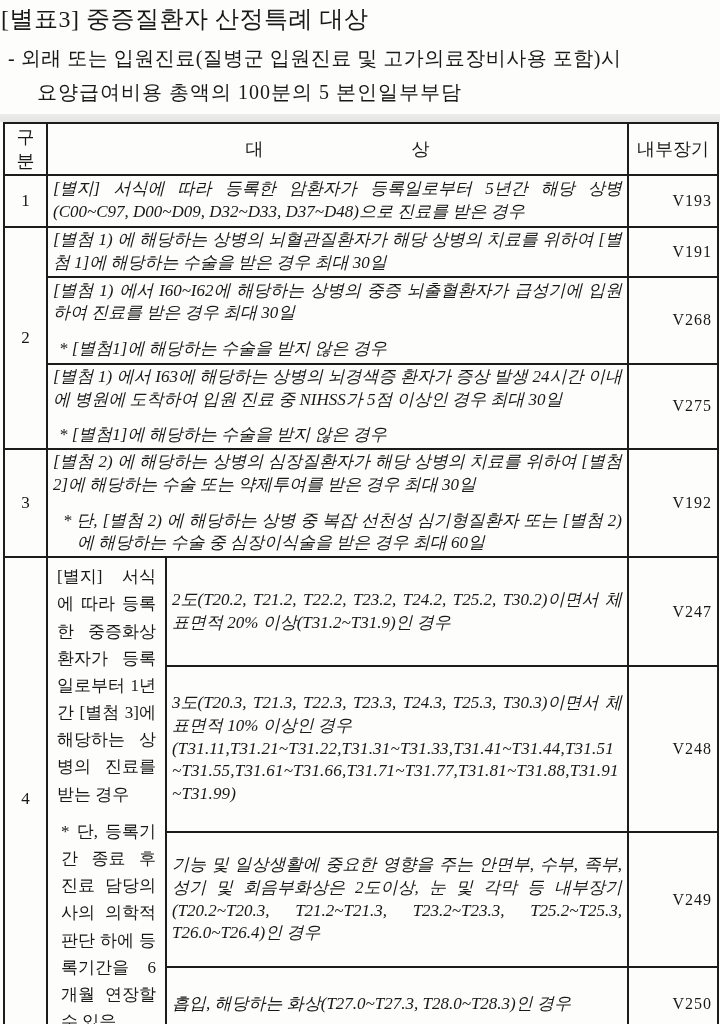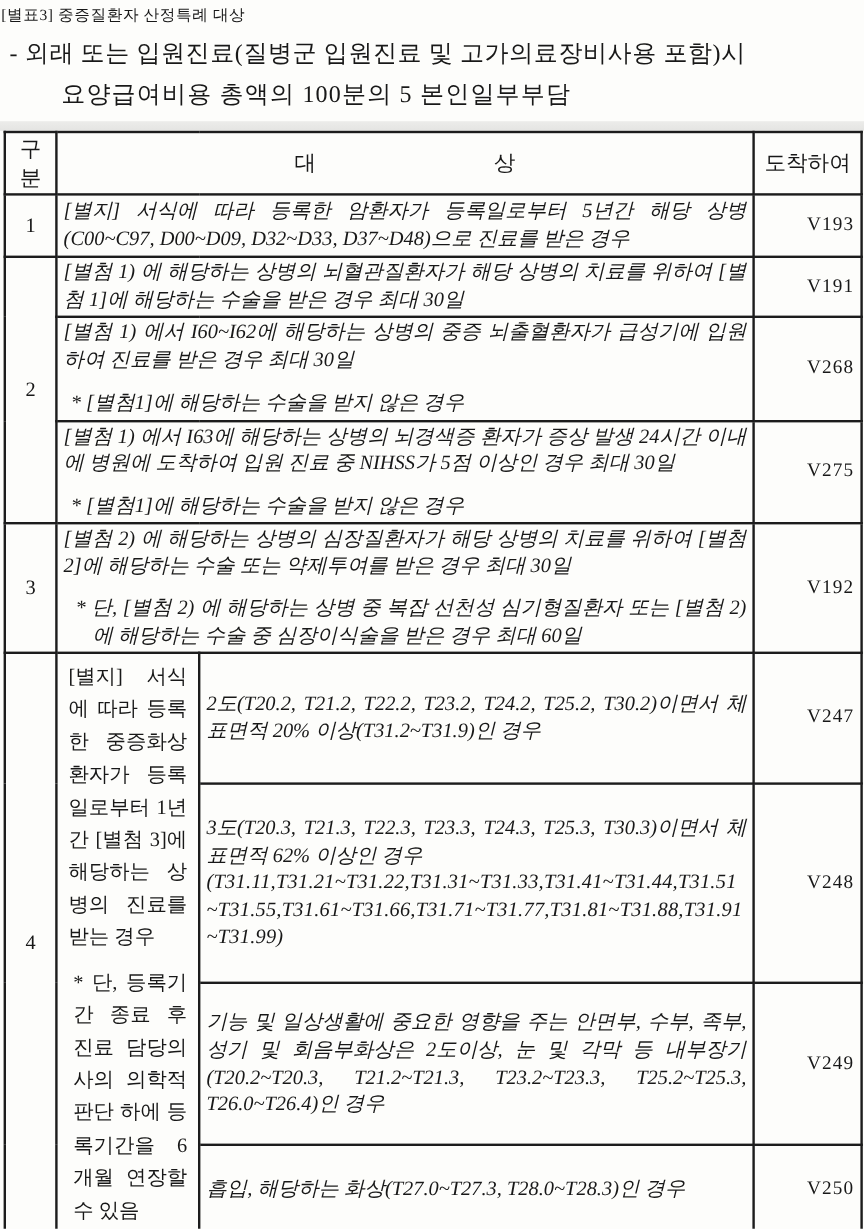--- a/index.html
+++ b/index.html
@@ -6,34 +6,34 @@
   body {
     width:720px; height:1024px; overflow:hidden;
     background:#fdfdfb;
     color:#181818;
     font-family:"Liberation Serif","DejaVu Serif",serif;
     -webkit-font-smoothing:antialiased;
   }
   .doc { position:relative; width:720px; height:1024px; }
 
   .title {
-    font-size:13px; line-height:1.2;
+    font-size:24px; line-height:1.2;
     margin:5px 0 0 1px;
     letter-spacing:0.5px;
     white-space:nowrap;
   }
   .subtitle1 {
     font-size:20px; line-height:1.25;
     margin:12px 0 0 8px;
     letter-spacing:0.5px;
     white-space:nowrap;
   }
   .subtitle2 {
     font-size:20px; line-height:1.25;
-    margin:9px 0 0 51px;
+    margin:9px 0 0 37px;
     letter-spacing:1px;
     white-space:nowrap;
   }
   .scan-band {
     height:8px; margin-top:9px;
     background:linear-gradient(#ececea,#e4e4e2);
   }
 
   table.special {
     border-collapse:collapse;
@@ -95,21 +95,21 @@
 
     <tbody>
         <tr style="height:37px">
       <th class="head">구분</th>
       <th class="head" colspan="2">
         <div class="head-target-wrap">
           <span>대</span>
           <span>상</span>
         </div>
       </th>
-      <th class="head">도착하여</th>
+      <th class="head">내부장기</th>
     </tr>
 
     <tr style="height:52px">
       <td class="gubun">1</td>
       <td class="target" colspan="2">
         <p>[별지] 서식에 따라 등록한 암환자가 등록일로부터 5년간 해당 상병 (C00~C97, D00~D09, D32~D33, D37~D48)으로 진료를 받은 경우</p>
       </td>
       <td class="code">V193</td>
     </tr>
 
@@ -153,21 +153,21 @@
         <p class="note">* 단, 등록기간 종료 후 진료 담당의사의 의학적 판단 하에 등록기간을 6개월 연장할 수 있음</p>
       </td>
       <td class="target">
         <p>2도(T20.2, T21.2, T22.2, T23.2, T24.2, T25.2, T30.2)이면서 체표면적 20% 이상(T31.2~T31.9)인 경우</p>
       </td>
       <td class="code">V247</td>
     </tr>
 
     <tr style="height:137px">
       <td class="target">
-        <p>3도(T20.3, T21.3, T22.3, T23.3, T24.3, T25.3, T30.3)이면서 체표면적 62% 이상인 경우</p>
+        <p>3도(T20.3, T21.3, T22.3, T23.3, T24.3, T25.3, T30.3)이면서 체표면적 10% 이상인 경우</p>
         <p class="codes">(T31.11,T31.21~T31.22,T31.31~T31.33,T31.41~T31.44,T31.51~T31.55,T31.61~T31.66,T31.71~T31.77,T31.81~T31.88,T31.91~T31.99)</p>
       </td>
       <td class="code">V248</td>
     </tr>
 
     <tr style="height:112px">
       <td class="target">
         <p>기능 및 일상생활에 중요한 영향을 주는 안면부, 수부, 족부, 성기 및 회음부화상은 2도이상,  눈 및 각막 등 내부장기(T20.2~T20.3, T21.2~T21.3, T23.2~T23.3, T25.2~T25.3, T26.0~T26.4)인 경우</p>
       </td>
       <td class="code">V249</td>

